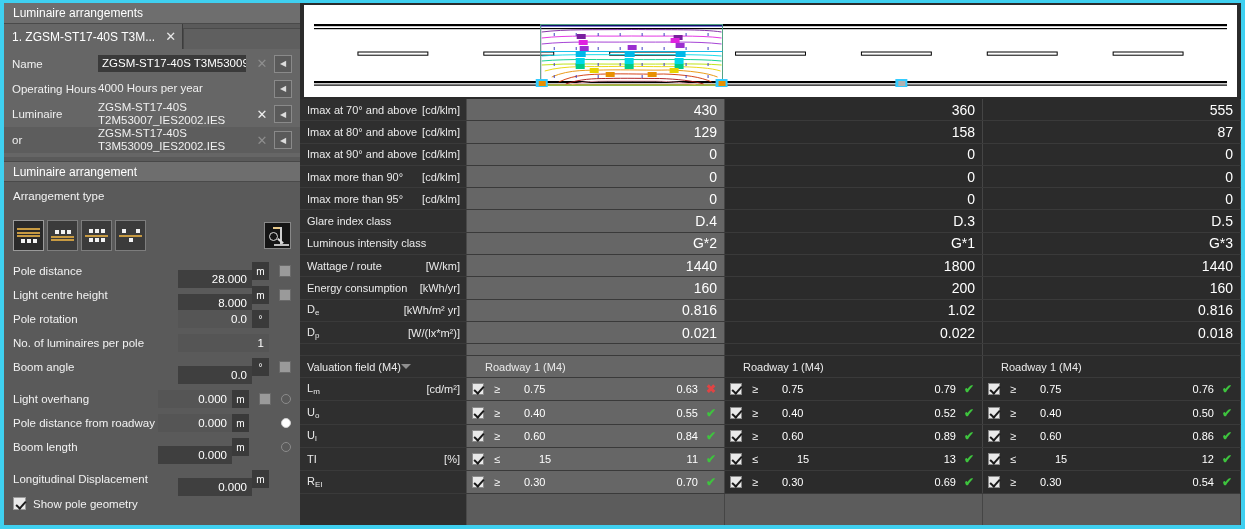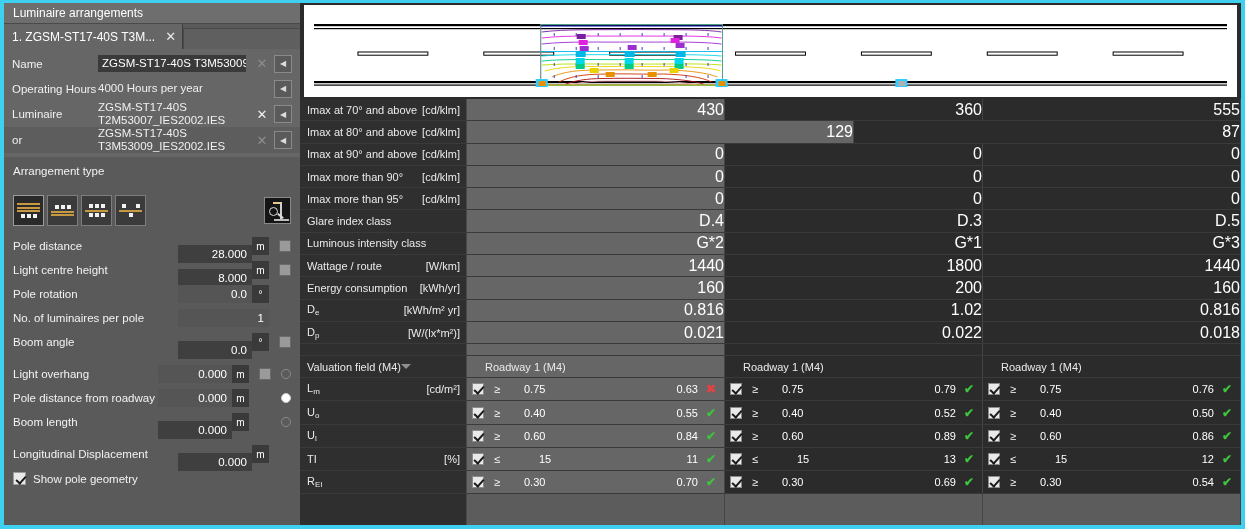--- a/index.html
+++ b/index.html
@@ -125,21 +125,21 @@
   .table { flex:1; display:flex; flex-direction:column; background:#2b2b2b; overflow:hidden; }
   .trow { display:flex; height:22.3px; border-bottom:1px solid #3a3a3a; }
   .tlabel {
     width:167px; flex-shrink:0; background:#2f2f2f; color:#eaeaea; font-size:11px;
     display:flex; align-items:center; padding:0 6px 0 7px; border-right:1px solid #4a4a4a;
     justify-content:space-between;
   }
   .tlabel .unitx { color:#eaeaea; font-size:11px; }
   .tcell {
     flex:1; display:flex; align-items:center; justify-content:flex-end;
-    color:#ffffff; font-size:16px;
+    padding-right:7px; color:#ffffff; font-size:14px;
     border-right:1px solid #454545; background:#2b2b2b;
   }
   .tcell.hl { background:#666666; }
   sub { font-size:8px; vertical-align:-2px; }
 
   .spacer-row { height:12px; background:#2b2b2b; border-bottom:1px solid #3a3a3a; display:flex; }
   .spacer-row .sl { width:167px; background:#2f2f2f; border-right:1px solid #4a4a4a; }
   .spacer-row .sc { flex:1; border-right:1px solid #454545; }
   .spacer-row .sc.hl { background:#666666; }
 
@@ -226,20 +226,21 @@
 
       <div class="frow alt">
         <div class="flabel">or</div>
         <div class="fval" style="white-space:pre-line">ZGSM-ST17-40S
 T3M53009_IES2002.IES</div>
         <div class="xbtn">✕</div>
         <div class="arrowbtn">◀</div>
       </div>
     </div>
 
+    <div class="section-title">Luminaire arrangement</div>
 
     <div class="arr-wrap">
       <div class="arr-label">Arrangement type</div>
       <div class="arr-row">
         <div class="arr-icon sel">
           <div class="bar"></div>
             <div class="bar"></div>
             <div class="bar"></div>
           <div class="dots">
               <i></i>
@@ -486,20 +487,21 @@
         <div class="tcell">360</div>
         <div class="tcell">555</div>
       </div>
 
       <div class="trow">
         <div class="tlabel">
           <span>Imax at 80° and above</span>
           <span class="unitx">[cd/klm]</span>
         </div>
         <div class="tcell hl">129</div>
+        <div class="tcell">158</div>
         <div class="tcell">87</div>
       </div>
 
       <div class="trow">
         <div class="tlabel">
           <span>Imax at 90° and above</span>
           <span class="unitx">[cd/klm]</span>
         </div>
         <div class="tcell hl">0</div>
         <div class="tcell">0</div>

